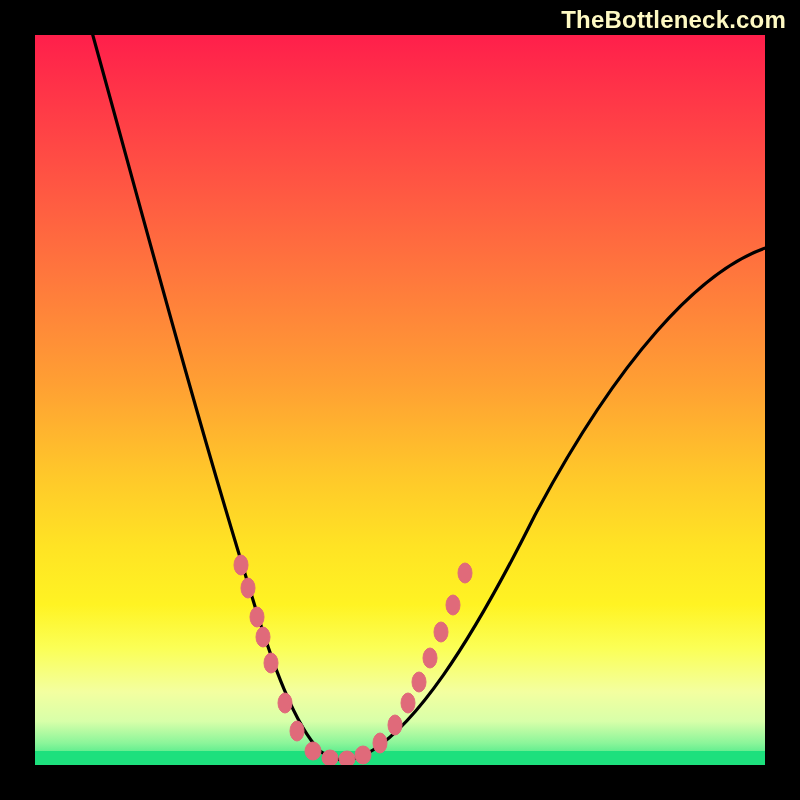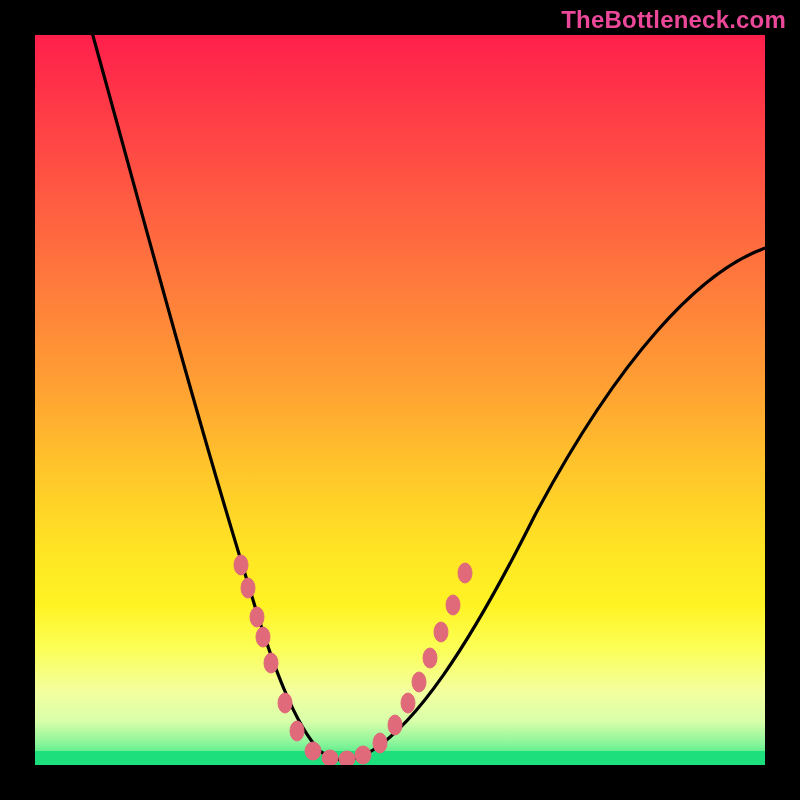--- a/index.html
+++ b/index.html
@@ -14,21 +14,21 @@
     width: 800px;
     height: 800px;
     background: #000;
     position: relative;
     box-sizing: border-box;
   }
   .watermark {
     position: absolute;
     top: 6px;
     right: 14px;
-    color: #ec4899;
+    color: #fef9c3;
     font-size: 24px;
     font-weight: 600;
     letter-spacing: 0.2px;
     z-index: 10;
   }
   .plot-area {
     position: absolute;
     left: 35px;
     top: 35px;
     width: 730px;

